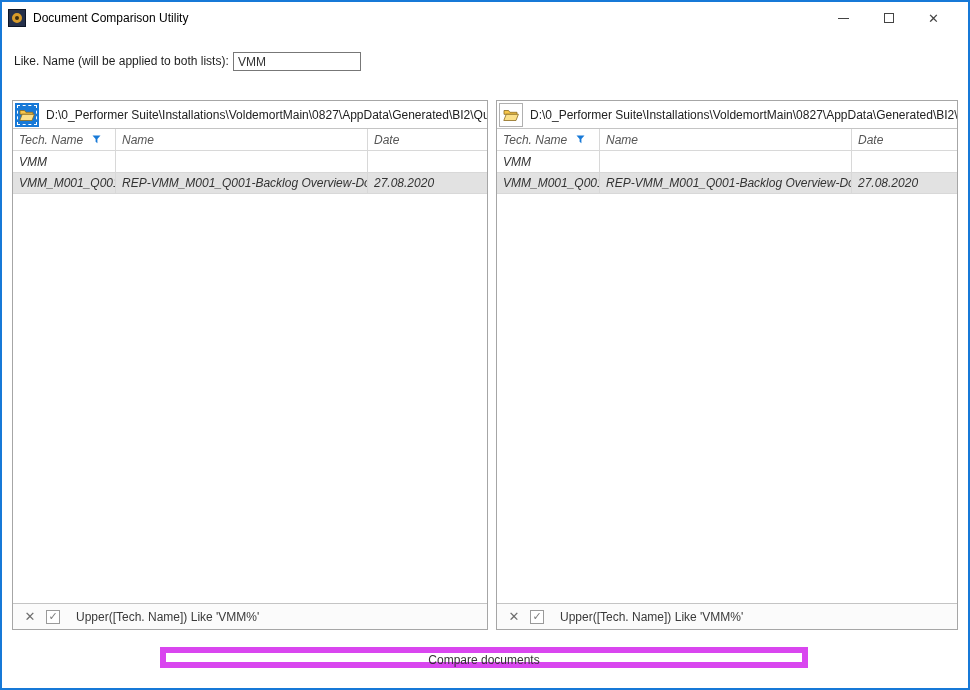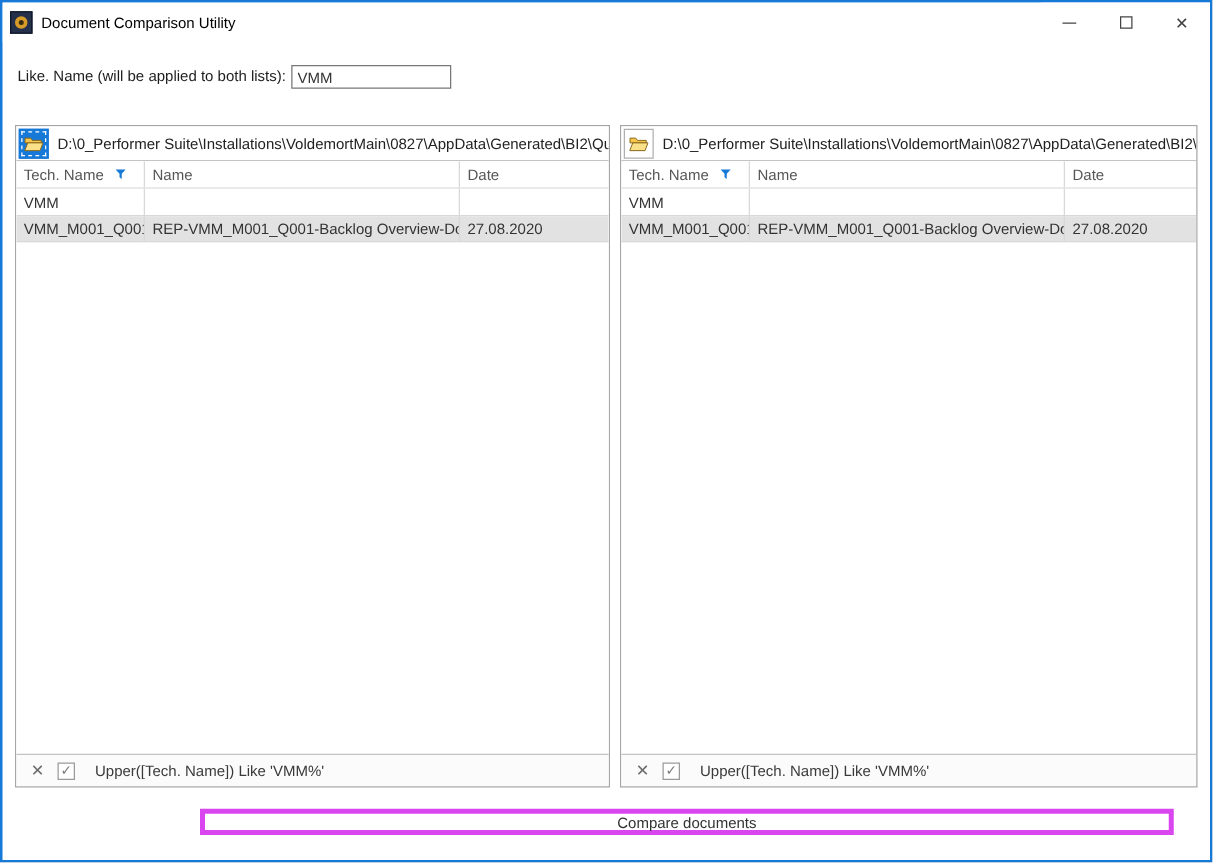--- a/index.html
+++ b/index.html
@@ -5,21 +5,21 @@
   * { margin:0; padding:0; box-sizing:border-box; }
   html,body { background:#e8e8e8; }
   body { font-family:"Liberation Sans","DejaVu Sans",sans-serif; font-size:12px; color:#333; }
 
   .window {
     position:relative; width:970px; height:690px;
     background:#fff; border:2px solid #1779d7; overflow:hidden;
   }
 
   
-  .titlebar { position:absolute; top:0; left:0; right:0; height:32px; background:#fff; display:flex; align-items:center; }
+  .titlebar { position:absolute; top:0; left:0; right:12px; height:32px; background:#fff; display:flex; align-items:center; }
   .app-icon { width:18px; height:18px; margin-left:6px; background:#25304a; border:1px solid #0d1526;
               display:flex; align-items:center; justify-content:center; }
   .app-icon .ring { width:10px; height:10px; border-radius:50%; border:3px solid #d79b2a; background:#3a2c10; }
   .title-text { margin-left:7px; color:#000; font-size:12px; }
   .win-controls { margin-left:auto; display:flex; height:100%; }
   .win-btn { width:45px; height:100%; display:flex; align-items:center; justify-content:center; color:#444; background:#fff; border:none; cursor:default; }
   .glyph-min { width:11px; height:1px; background:#444; display:block; }
   .glyph-max { width:10px; height:10px; border:1px solid #444; display:block; }
   .glyph-close { font-size:13px; color:#444; line-height:1; }
 
@@ -32,43 +32,43 @@
   .panel { position:absolute; top:98px; height:530px; border:1px solid #a6a6a6; background:#fff; display:flex; flex-direction:column; overflow:hidden; }
   .panel-left  { left:10px;  width:476px; }
   .panel-right { left:494px; width:462px; }
 
   .path-row { height:28px; flex:0 0 28px; display:flex; align-items:center; border-bottom:1px solid #c4c4c4; background:#fff; overflow:hidden; }
   .folder-btn { width:24px; height:24px; margin-left:2px; flex:0 0 24px; display:flex; align-items:center; justify-content:center;
                 background:#fff; border:1px solid #b0b0b0; padding:0; cursor:default; }
   .folder-btn.active { background:#1779d7; border-color:#1779d7; outline:1px dashed #fff; outline-offset:-3px; }
   .path-text { margin-left:7px; white-space:nowrap; color:#222; }
 
-  .grid { flex:1 1 auto; display:flex; flex-direction:column; overflow:hidden; background:#fff; }
+  .grid { flex:1 1 auto; display:flex; flex-direction:column; overflow:hidden; background:#fff;font-style:italic; }
   .grow { display:flex; flex:0 0 auto; }
   .cell { padding:0 6px; display:flex; align-items:center; overflow:hidden; white-space:nowrap; border-right:1px solid #d8d8d8; }
   .cell:last-child { border-right:none; }
   .col1 { width:103px; flex:0 0 103px; }
   .col2 { width:252px; flex:0 0 252px; }
   .col3 { flex:1 1 auto; }
   .hdr-row { height:22px; border-bottom:1px solid #d8d8d8; color:#565656; }
   .hdr-row .cell { position:relative; }
   .funnel { position:absolute; right:14px; top:6px; }
   .filter-row { height:22px; border-bottom:1px solid #d8d8d8; color:#333; background:#fff; }
   .data-row { height:21px; border-bottom:1px solid #d8d8d8; background:#e2e2e2; color:#333; }
   .grid-empty { flex:1 1 auto; background:#fff; }
 
   .filter-bar { flex:0 0 26px; height:26px; border-top:1px solid #c4c4c4; background:#fbfbfb; display:flex; align-items:center; }
   .fb-close { width:14px; margin-left:10px; color:#6e6e6e; font-size:13px; line-height:1; text-align:center; cursor:default; }
   .fb-checkbox { width:14px; height:14px; margin-left:9px; border:1px solid #9a9a9a; background:#fff;
                  display:flex; align-items:center; justify-content:center; font-size:11px; color:#7a7a7a; cursor:default; }
   .fb-text { margin-left:16px; color:#3a3a3a; white-space:nowrap; }
 
   
-  .compare-btn { position:absolute; left:158px; top:645px; width:779px; height:21px;
-                 background:#fff; border:4px solid #d946ef; font-family:inherit; font-size:12px; color:#333; cursor:default; }
+  .compare-btn { position:absolute; left:158px; top:645px; width:648px; height:21px;
+                 background:#fff; border:6px solid #d946ef; font-family:inherit; font-size:12px; color:#333; cursor:default; }
 </style>
 </head>
 <body>
 
 <div class="window">
 
   <div class="titlebar">
     <div class="app-icon">
         <span class="ring"></span>
       </div>

